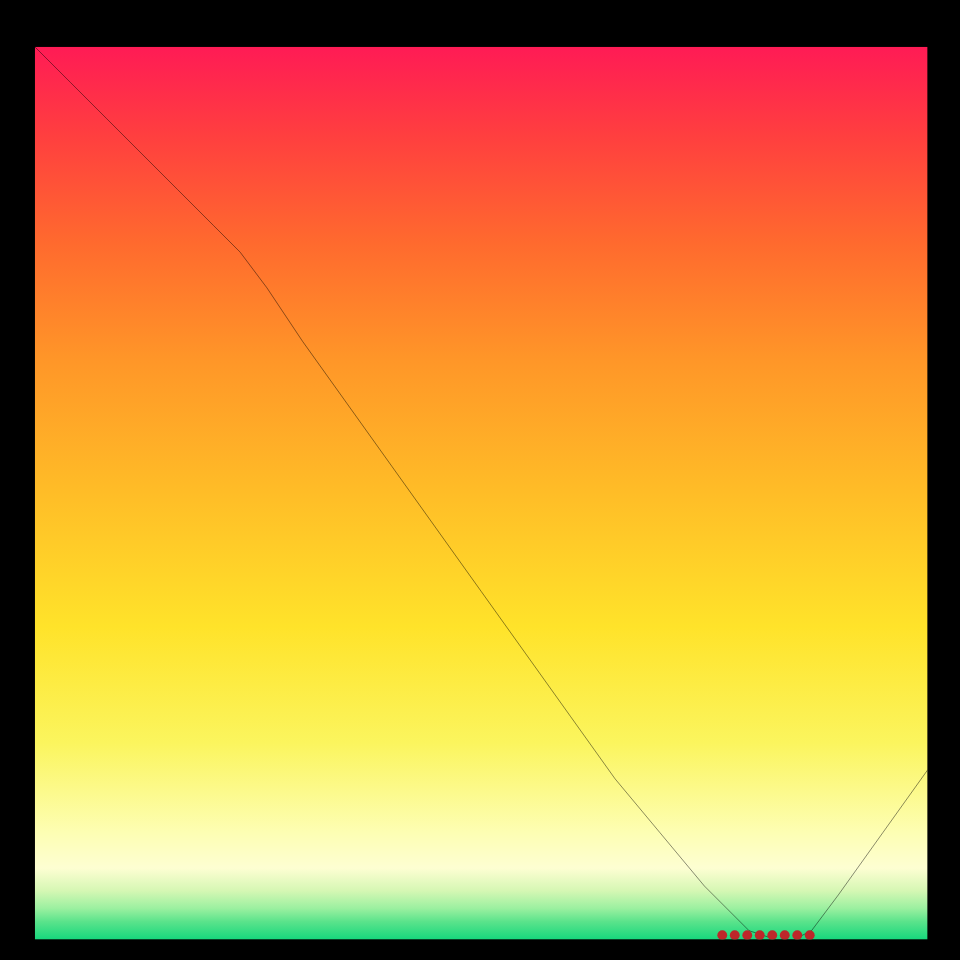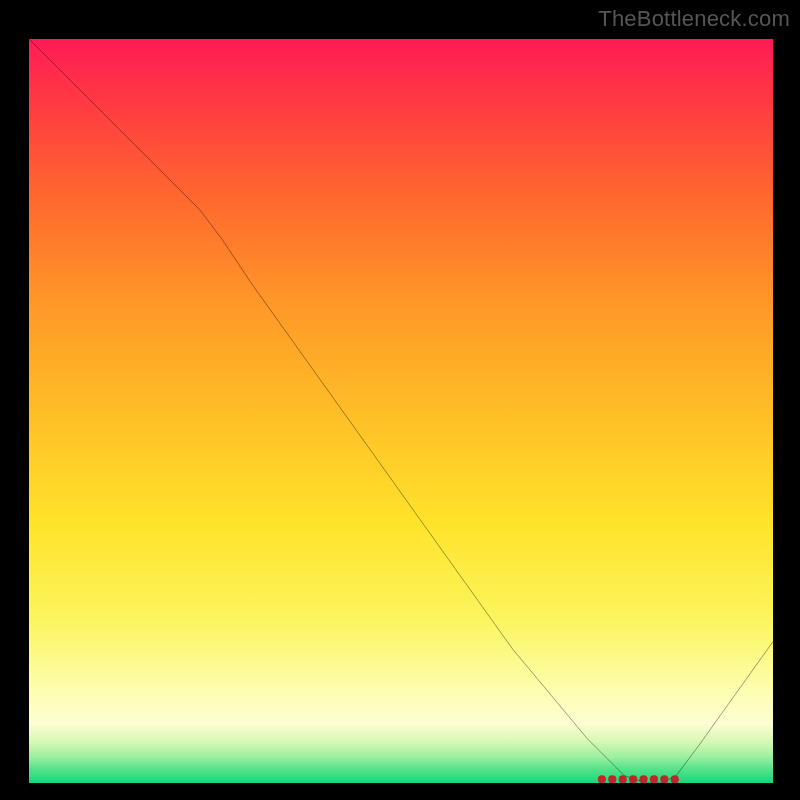--- a/index.html
+++ b/index.html
@@ -33,21 +33,20 @@
     font-size: 10px;
     font-weight: 700;
     letter-spacing: 0.4px;
     transform: translate(-50%, 0);
   }
 </style>
 </head>
 <body>
 <div class="wrap">
 
-<div class="watermark">TheBottleneck.com</div>
 
 <div class="plot-frame">
   <svg class="plot-inner" viewBox="0 0 100 100" preserveAspectRatio="none">
     <defs>
       <linearGradient id="bg-grad" x1="0" y1="0" x2="0" y2="1">
         <stop offset="0%" stop-color="#ff1b55"></stop>
         <stop offset="10%" stop-color="#ff3f3f"></stop>
         <stop offset="22%" stop-color="#ff6a2e"></stop>
         <stop offset="35%" stop-color="#ff9628"></stop>
         <stop offset="50%" stop-color="#ffbd27"></stop>

